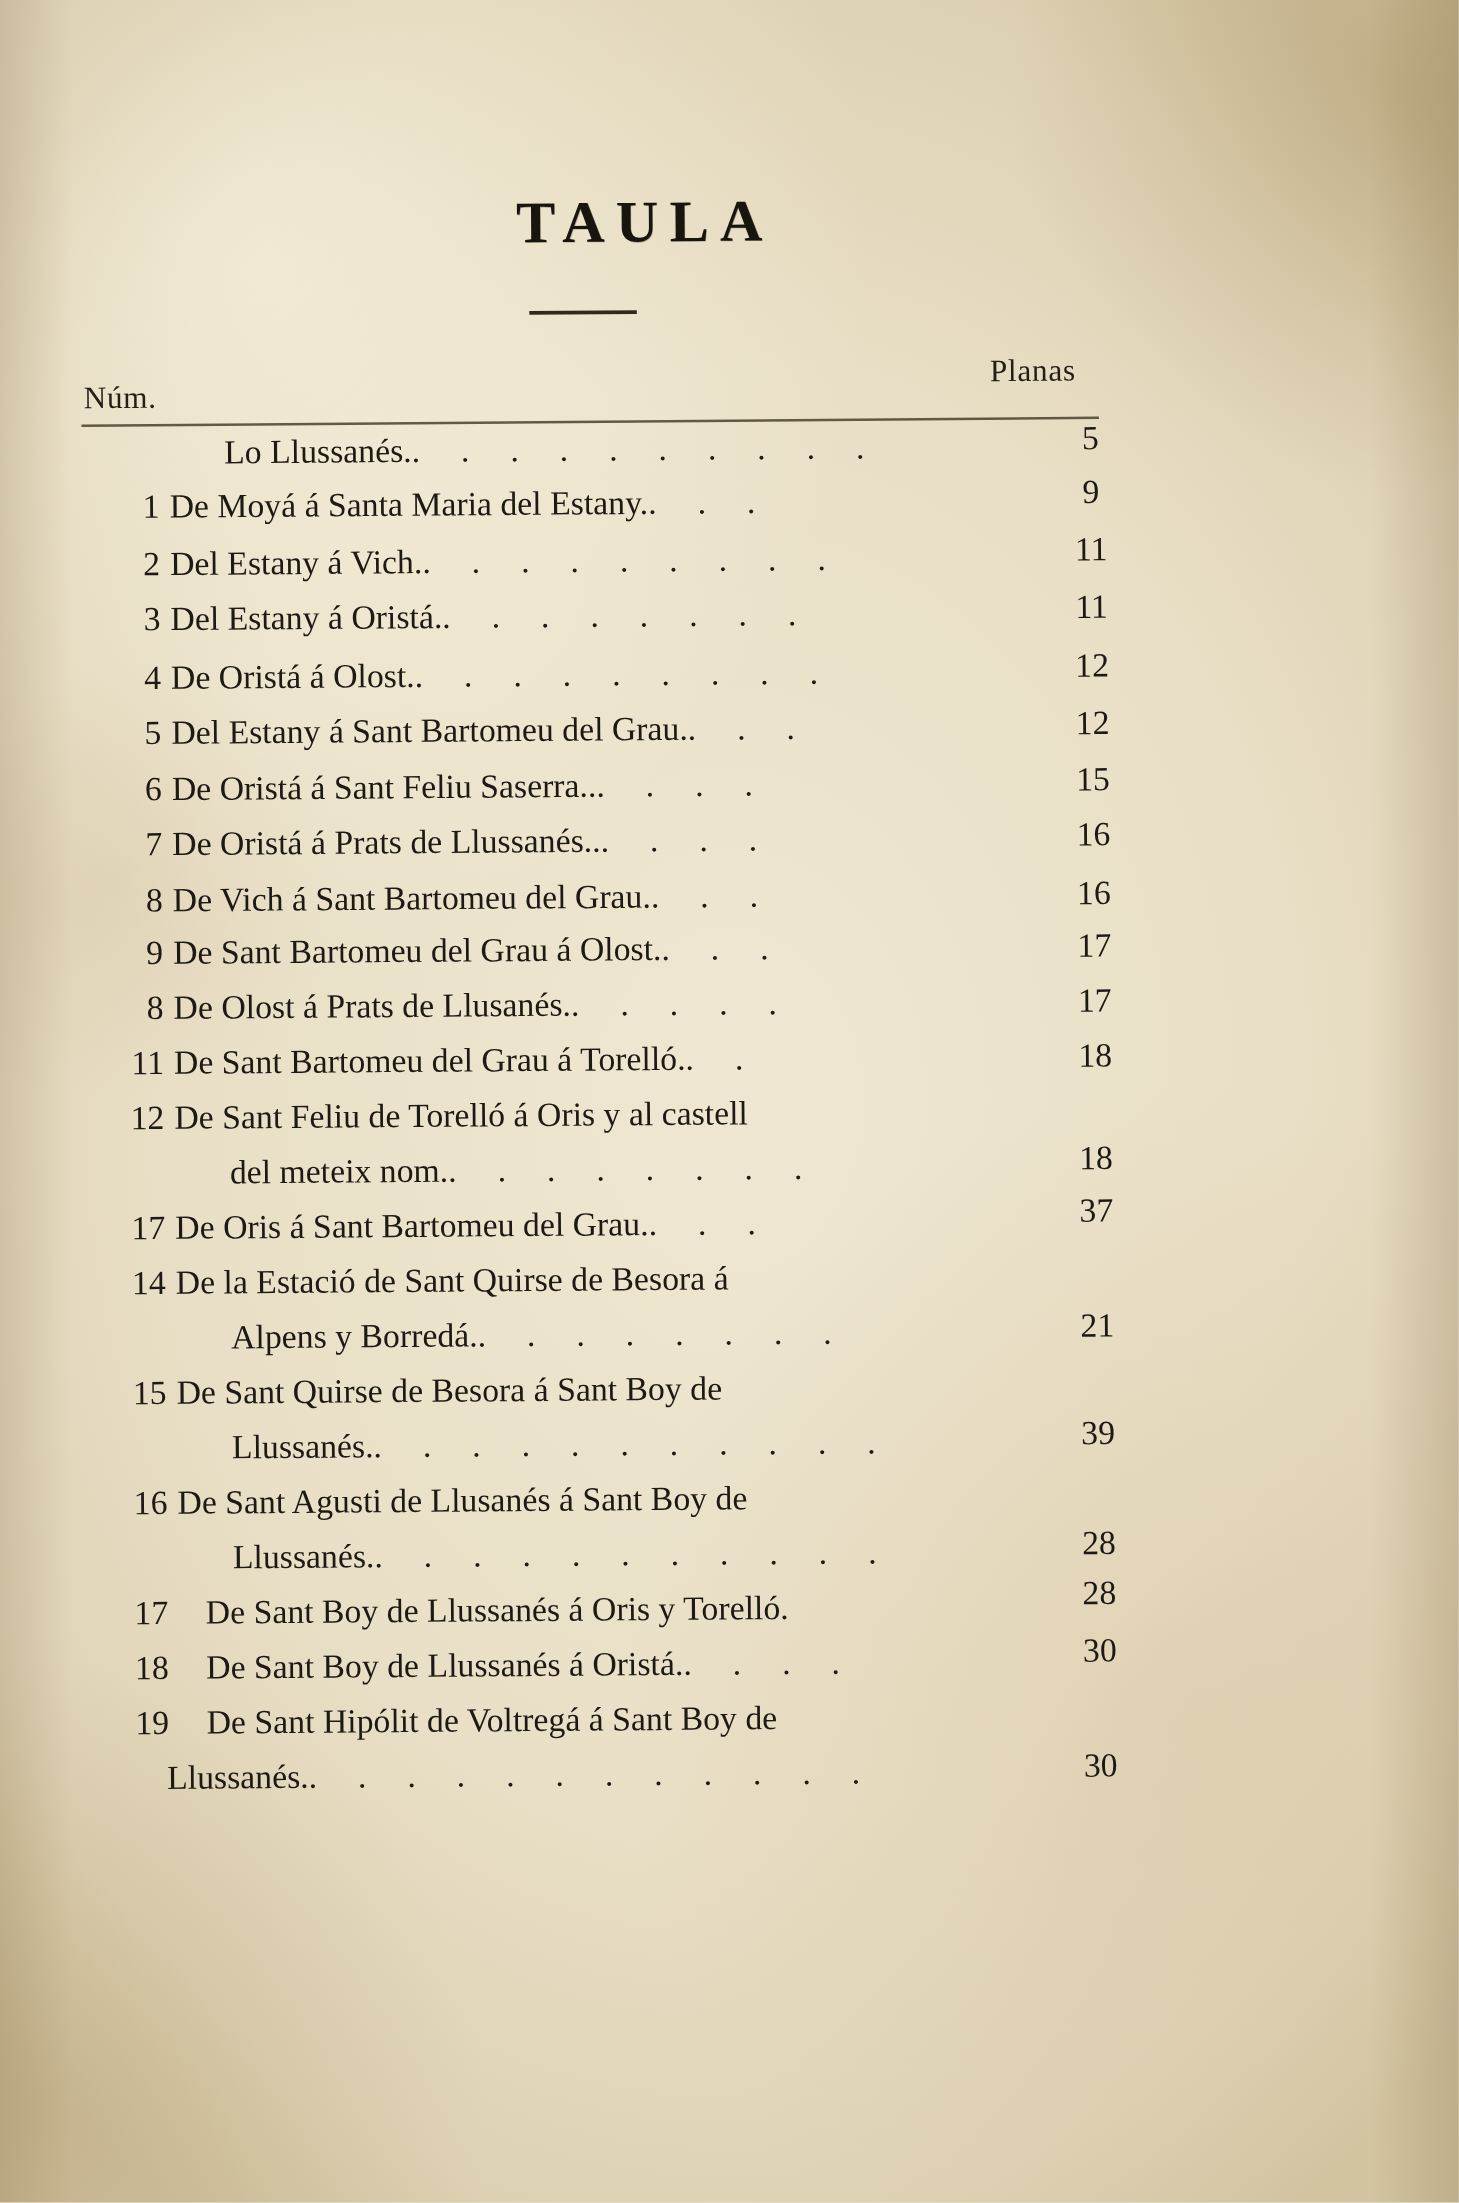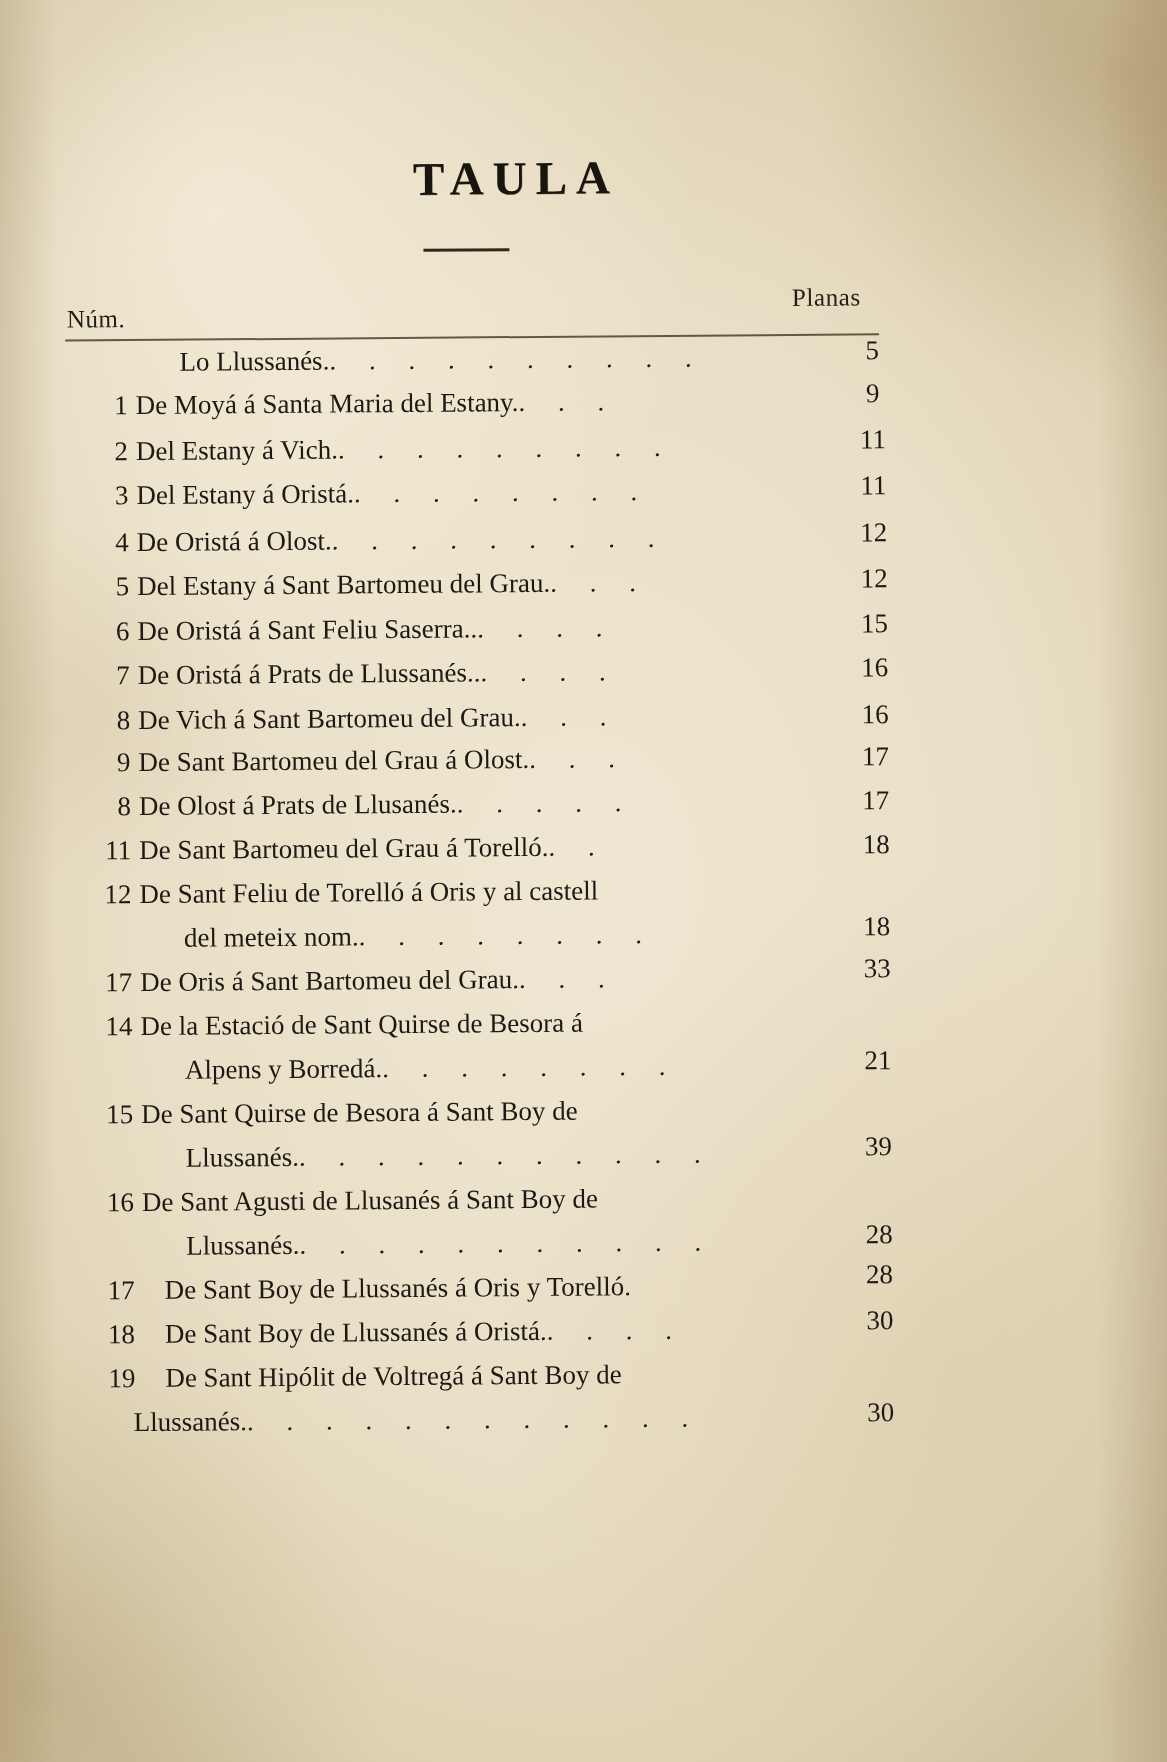--- a/index.html
+++ b/index.html
@@ -228,21 +228,21 @@
         <span class="text"><span>De Sant Feliu de Torelló á Oris y al castell</span></span>
       </div>
       <div class="row" style="position: absolute; top: 576px; left: 0px; width: 1040px;">
         <span class="num"></span>
         <span class="text indent"><span>del meteix nom.</span><span class="leader"> . . . . . . . .</span></span>
         <span class="page" style="top: -6px;">18</span>
       </div>
       <div class="row" style="position: absolute; top: 620px; left: 0px; width: 1040px;">
         <span class="num">17</span>
         <span class="text"><span>De Oris á Sant Bartomeu del Grau.</span><span class="leader"> . . .</span></span>
-        <span class="page" style="top: -8px;">33</span>
+        <span class="page" style="top: -8px;">37</span>
       </div>
       <div class="row" style="position: absolute; top: 664px; left: 0px; width: 1040px;">
         <span class="num">14</span>
         <span class="text"><span>De la Estació de Sant Quirse de Besora á</span></span>
       </div>
       <div class="row" style="position: absolute; top: 708px; left: 0px; width: 1040px;">
         <span class="num"></span>
         <span class="text indent"><span>Alpens y Borredá.</span><span class="leader"> . . . . . . . .</span></span>
         <span class="page" style="top: -4px;">21</span>
       </div>

